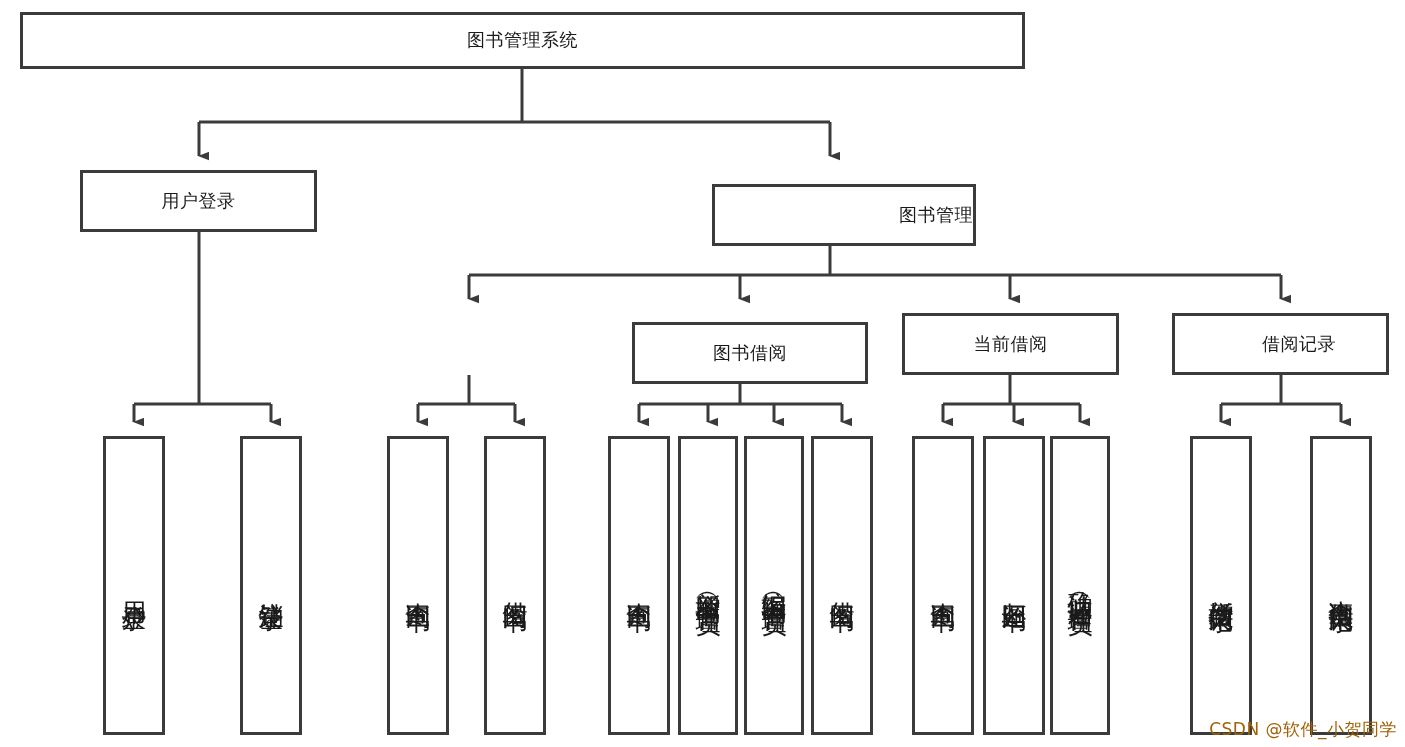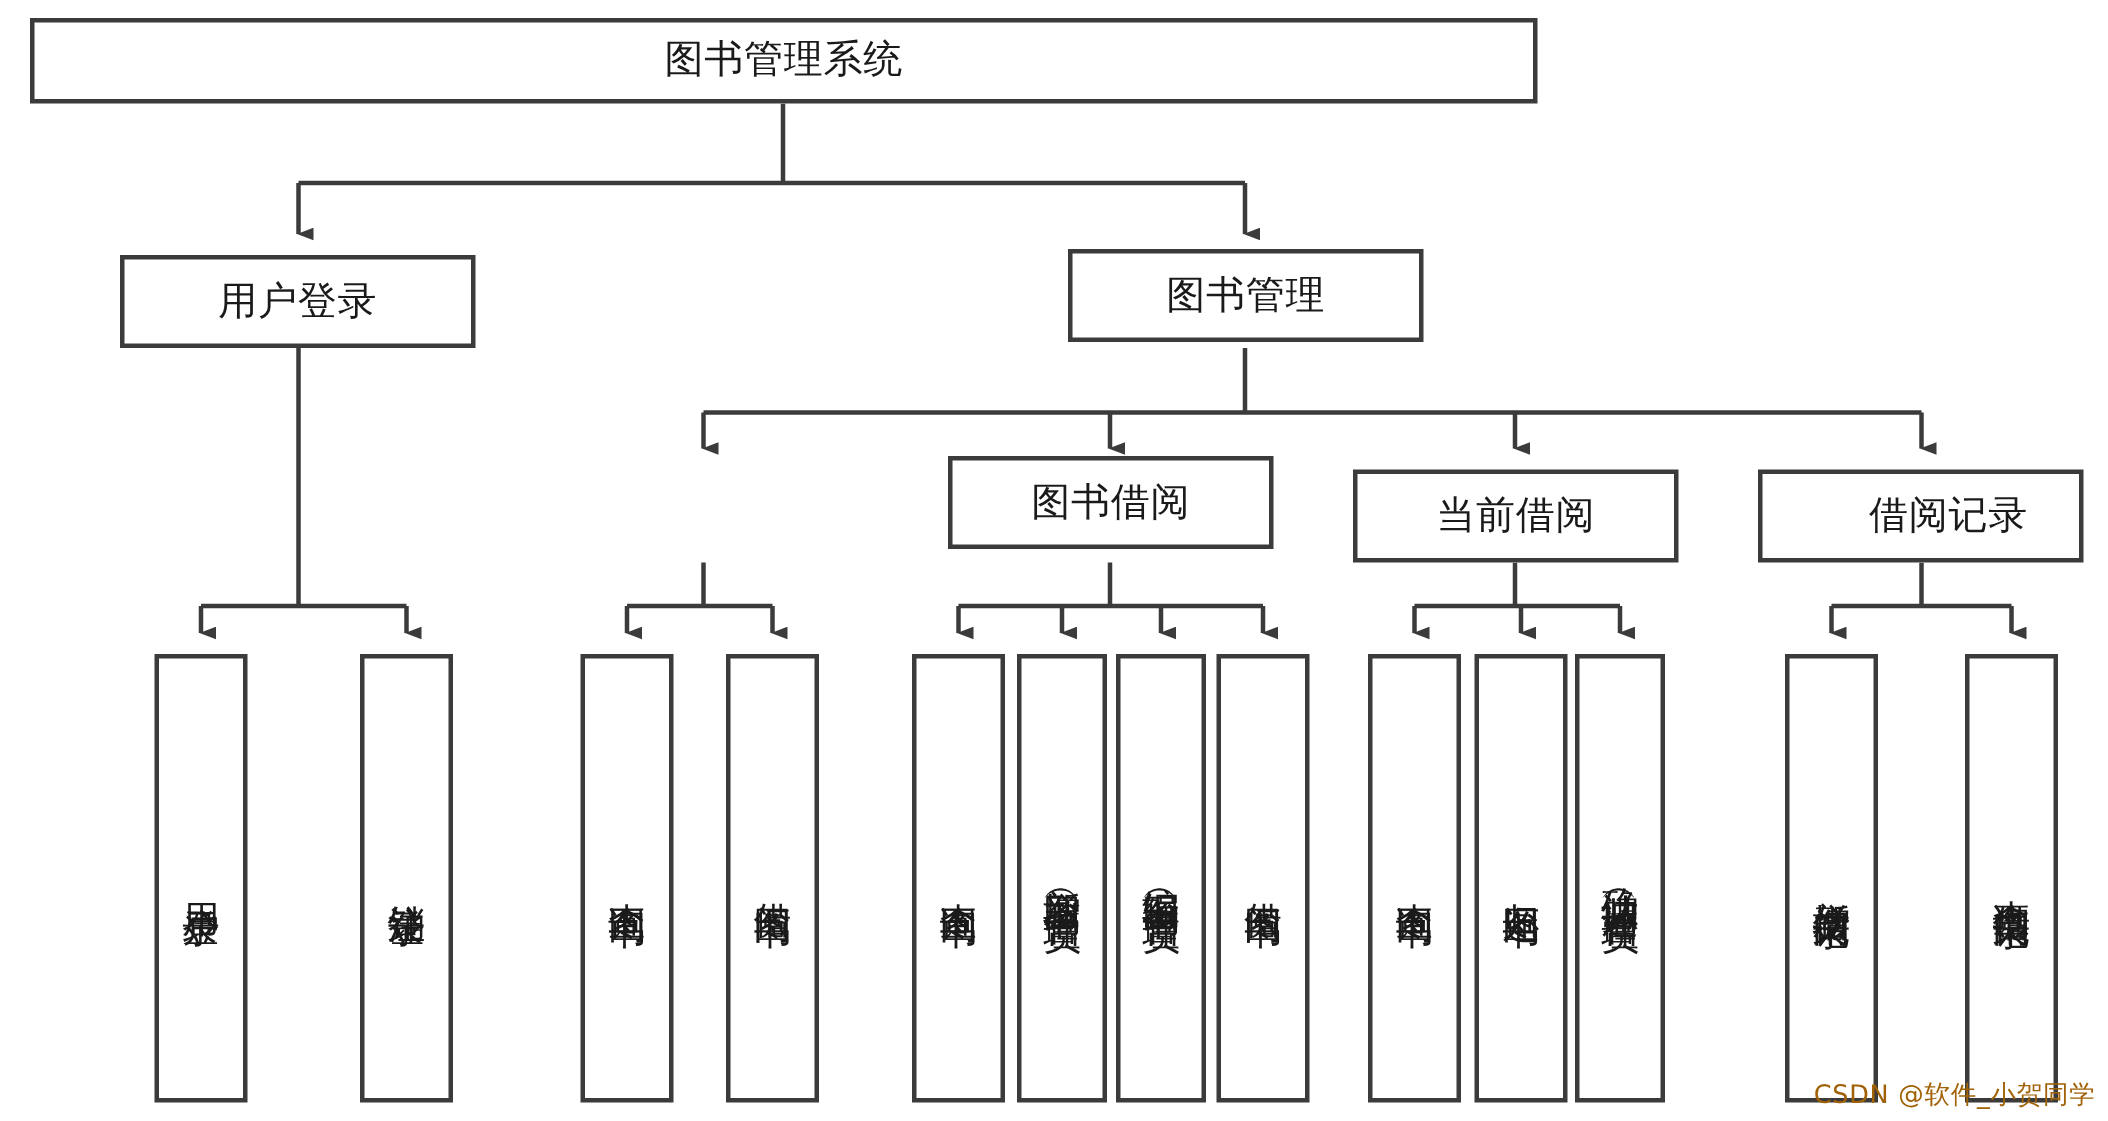--- a/index.html
+++ b/index.html
@@ -36,21 +36,21 @@
     color: #1a1a1a;
   }
   .node .label {
     display: block;
     text-align: center;
     line-height: 1.02;
     letter-spacing: 0.5px;
   }
   .node.horizontal .label {
     writing-mode: horizontal-tb;
-    font-size: 26px;
+    font-size: 18px;
   }
   .node.vertical {
     align-items: center;
     justify-content: center;
   }
   .node.vertical .label {
     writing-mode: vertical-rl;
     text-orientation: upright;
     font-size: 25px;
     letter-spacing: 2px;
@@ -127,25 +127,25 @@
     </g>
   </svg>
 
   <div class="node horizontal" style="left: 20px; top: 12px; width: 1005px; height: 57px;">
     <span class="label">图书管理系统</span>
   </div>
 
   <div class="node horizontal" style="left: 80px; top: 170px; width: 237px; height: 62px;">
     <span class="label">用户登录</span>
   </div>
-  <div class="node horizontal" style="left: 712px; top: 166px; width: 237px; height: 62px;">
+  <div class="node horizontal" style="left: 712px; top: 184px; width: 264px; height: 62px; justify-content: flex-end;">
     <span class="label">图书管理</span>
   </div>
 
-  <div class="node horizontal" style="left: 632px; top: 304px; width: 217px; height: 62px;">
+  <div class="node horizontal" style="left: 632px; top: 322px; width: 236px; height: 62px;">
     <span class="label">图书借阅</span>
   </div>
   <div class="node horizontal" style="left: 902px; top: 313px; width: 217px; height: 62px; justify-content: center;">
     <span class="label">当前借阅</span>
   </div>
   <div class="node horizontal" style="left: 1172px; top: 313px; width: 217px; height: 62px; padding-left: 37px;">
     <span class="label">借阅记录</span>
   </div>
 
   <div class="node vertical" style="left: 103px; top: 436px; width: 62px; height: 299px;">

